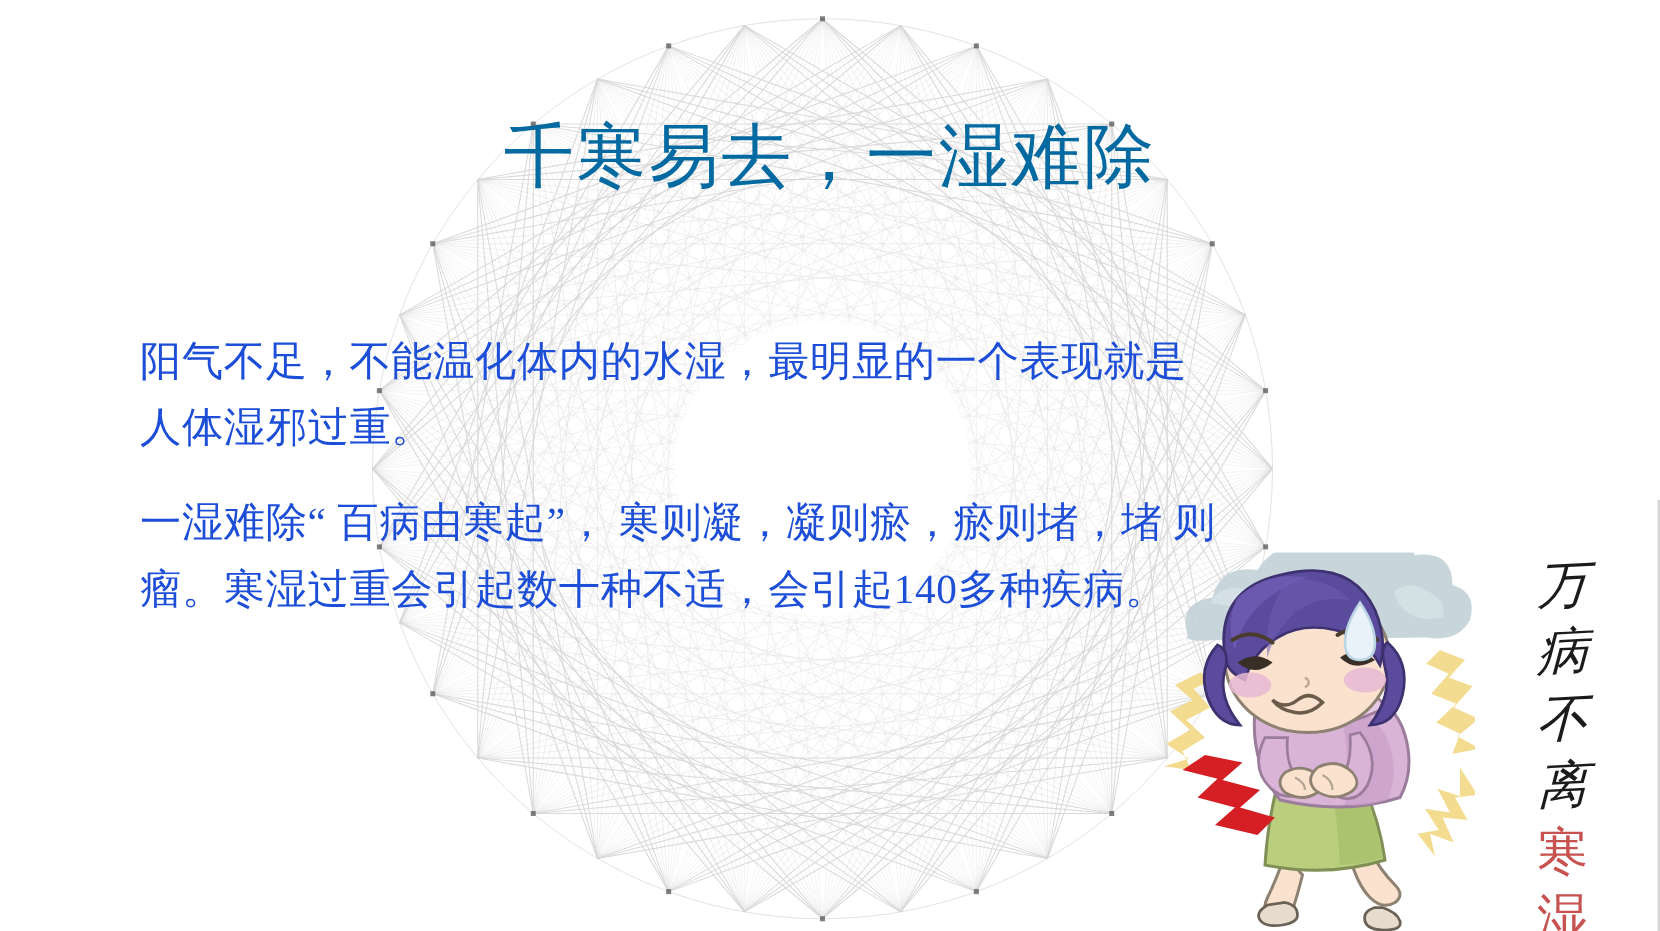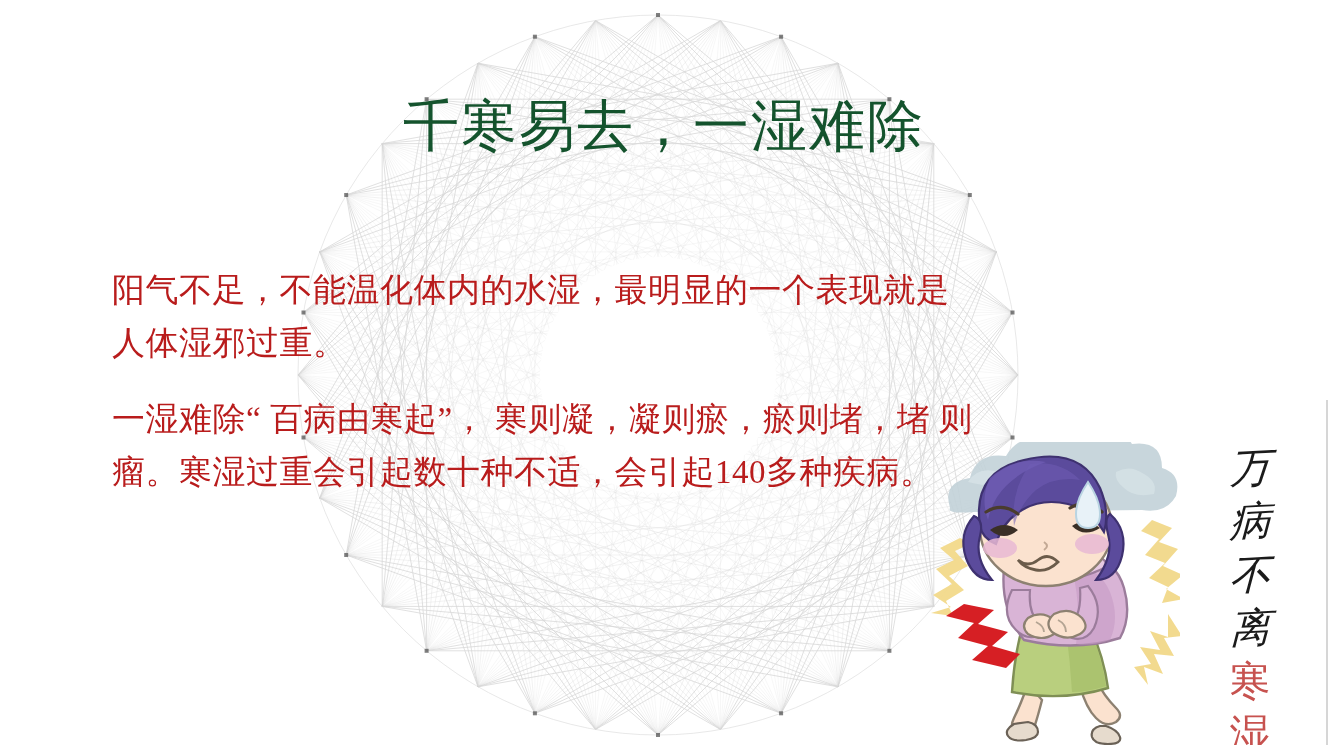--- a/index.html
+++ b/index.html
@@ -28,34 +28,34 @@
 
   
   #slide-title {
     position:absolute;
     left:0; top:95px;
     width:1328px;
     text-align:center;
     font-family:"Liberation Serif", serif;
     font-size:56px;
     font-weight:400;
-    color:#14532d;
+    color:#0369a1;
     letter-spacing:2px;
     line-height:1.12;
     white-space:nowrap;
   }
 
   
   #body-text {
     position:absolute;
     left:112px; top:264px;
     width:870px;
     font-family:"Liberation Serif", serif;
     font-size:33px;
-    color:#b91c1c;
+    color:#1d4ed8;
     line-height:1.62;
     letter-spacing:0.5px;
   }
   #body-text .para { margin-bottom:22px; }
   #body-text .para:last-child { margin-bottom:0; }
 
   
   #illustration {
     position:absolute;
     left:920px; top:442px;

